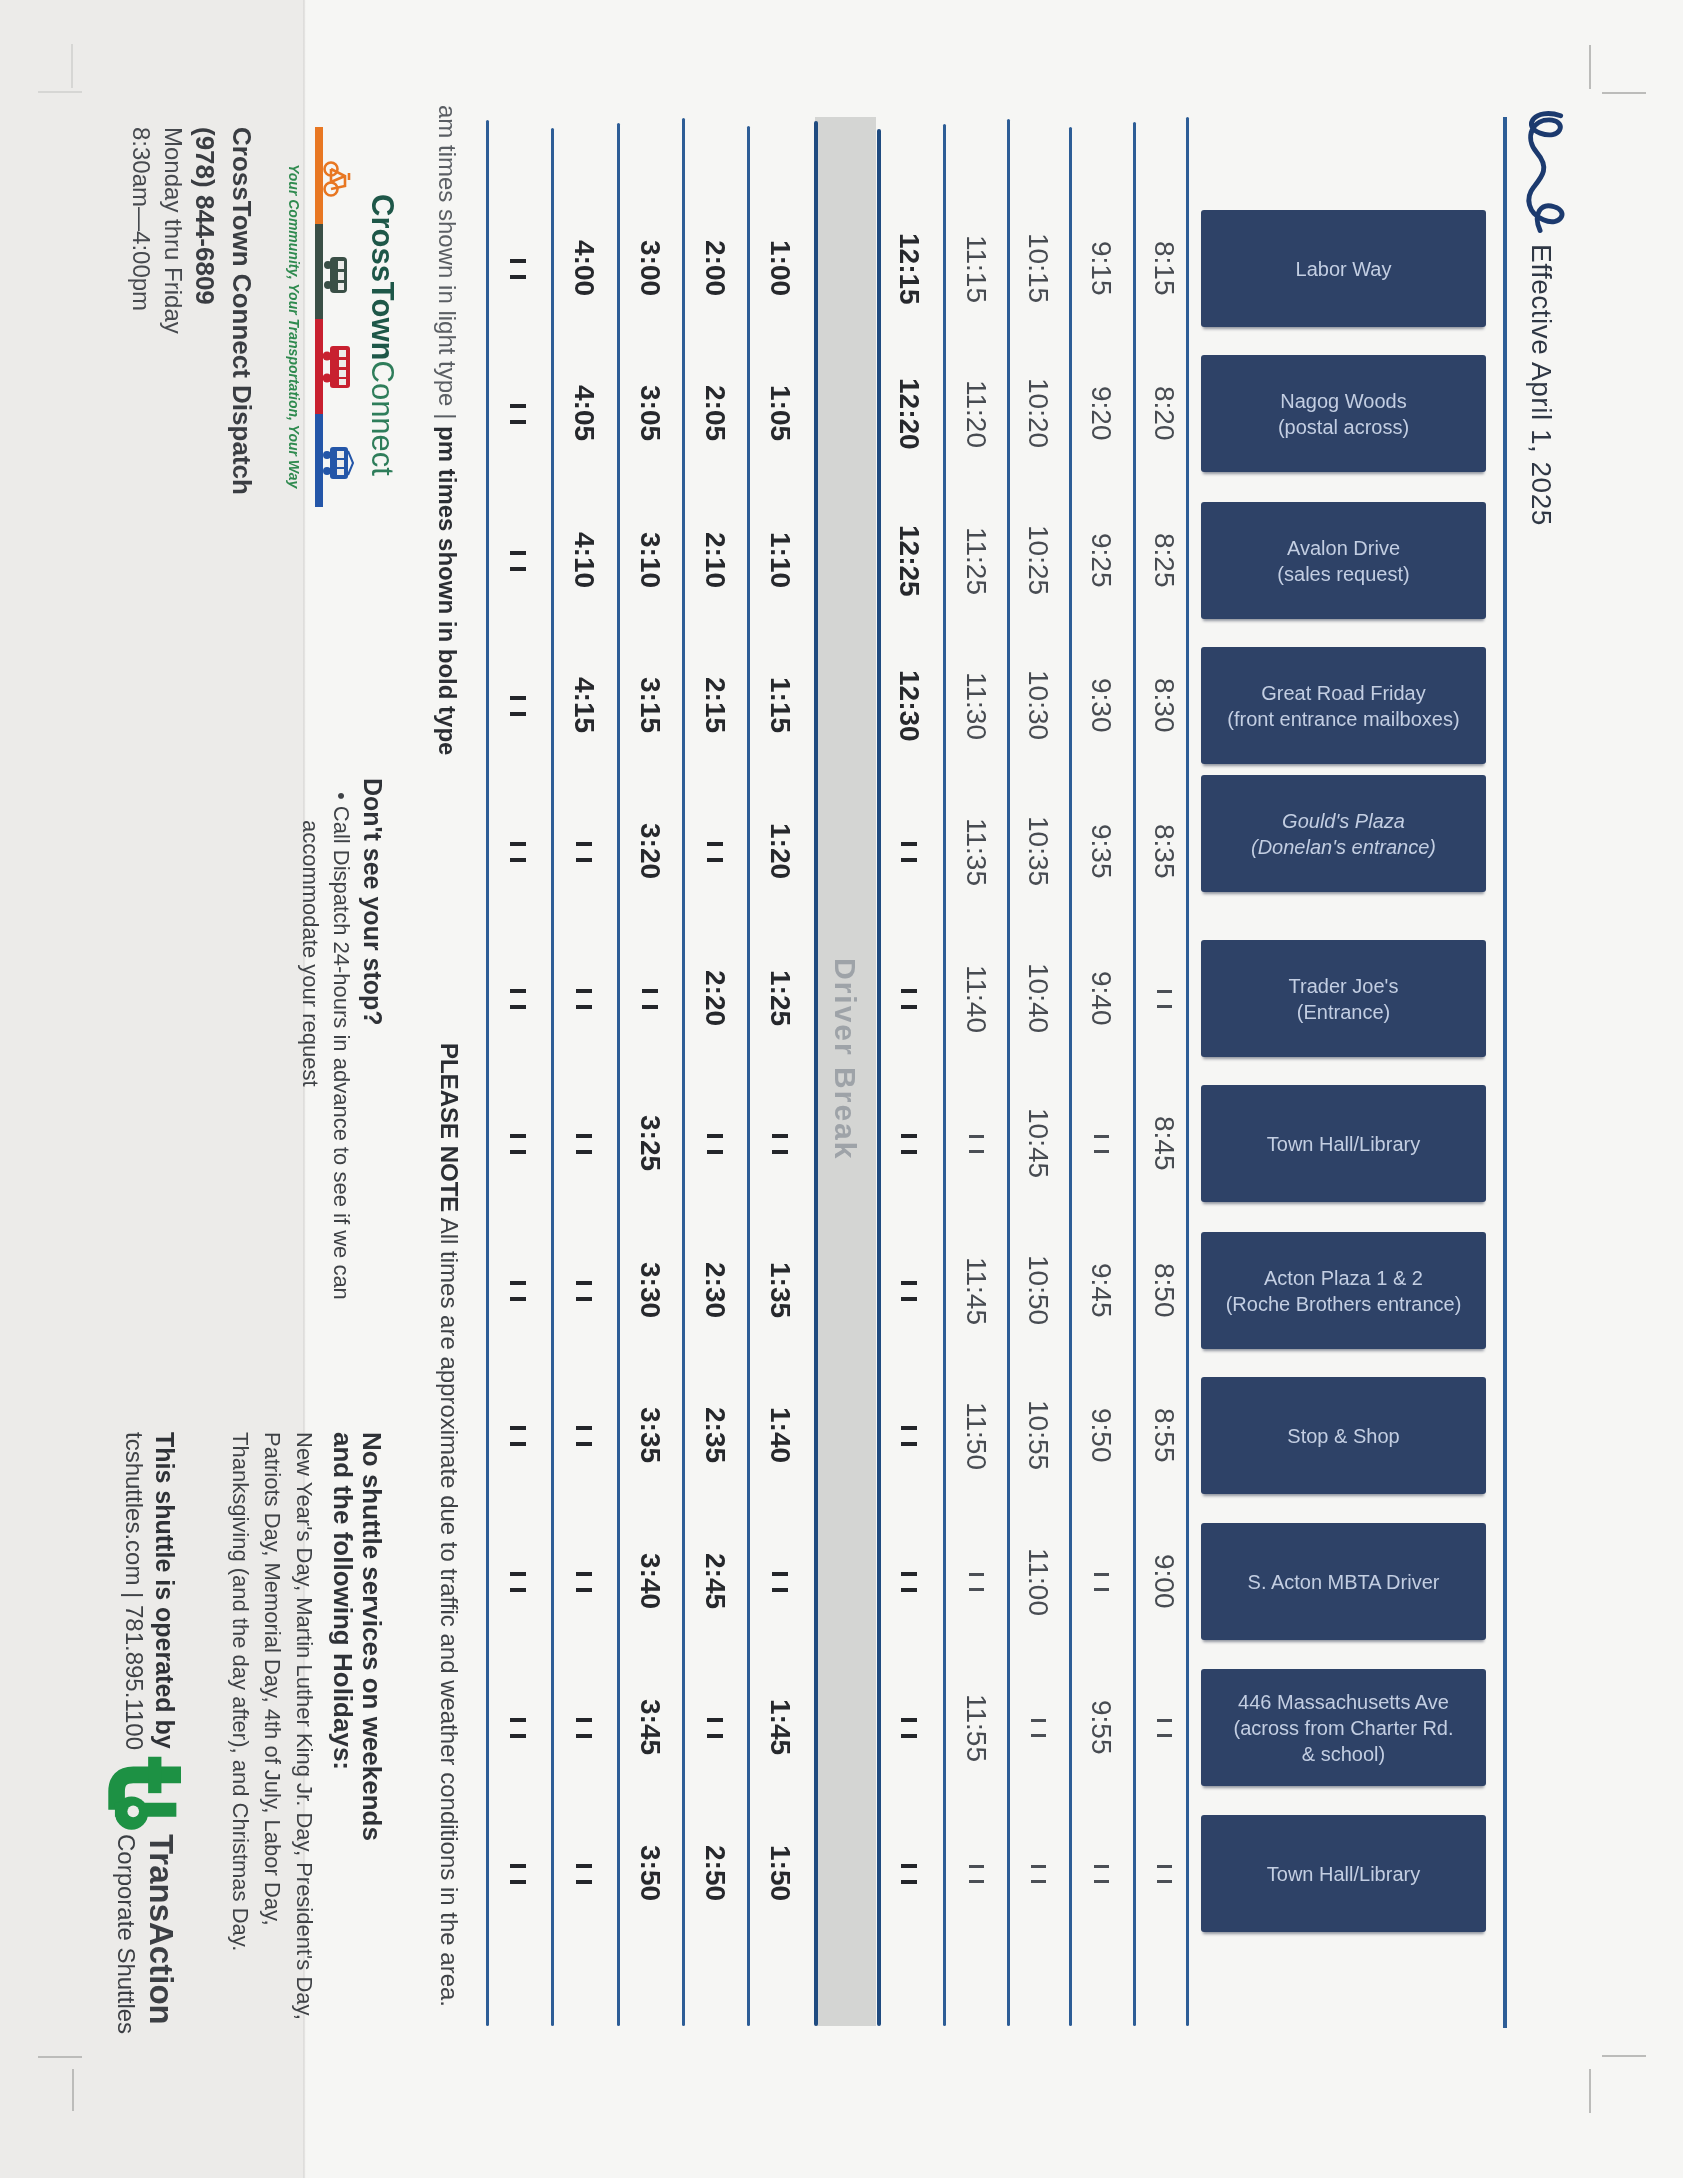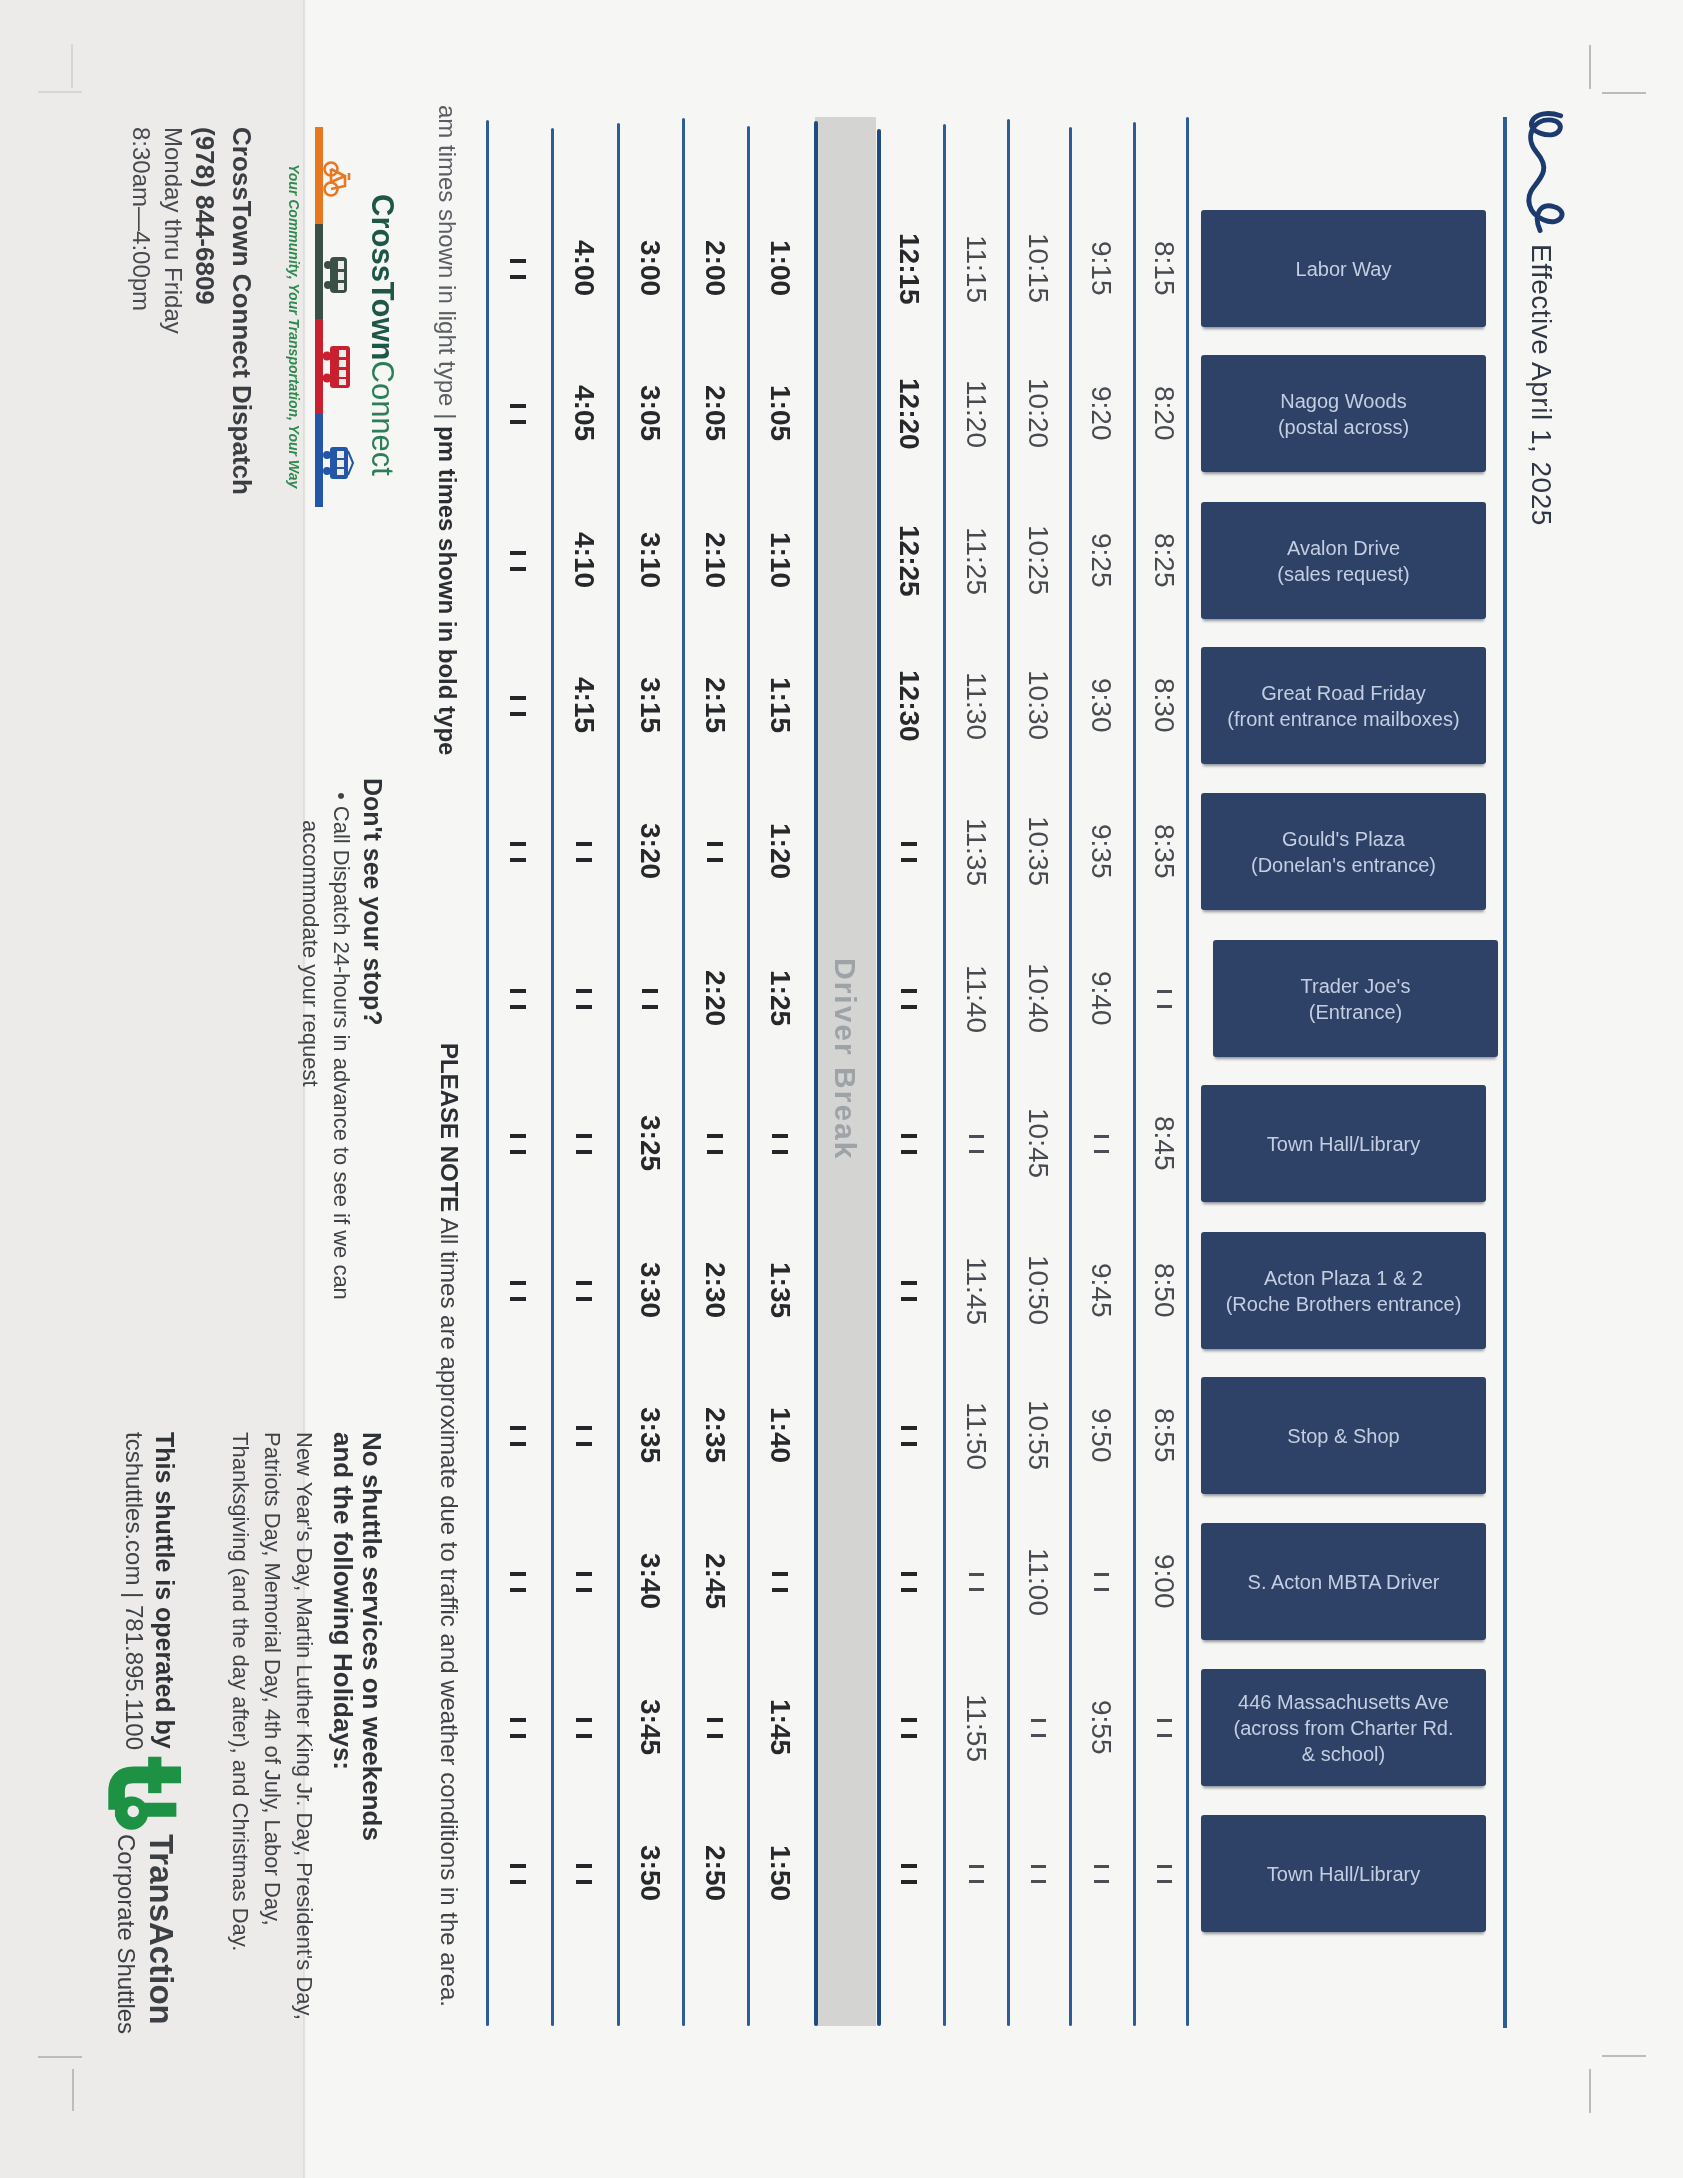--- a/index.html
+++ b/index.html
@@ -90,23 +90,23 @@
       <div class="vline" style="left: 486px; top: 120px; height: 1906px;"></div>
     </div>
   <div id="stop-boxes">
       <div class="stop-box" style="top: 210px;">Labor Way</div>
       <div class="stop-box" style="top: 355px;">Nagog Woods
 (postal across)</div>
       <div class="stop-box" style="top: 502px;">Avalon Drive
 (sales request)</div>
       <div class="stop-box" style="top: 647px;">Great Road Friday
 (front entrance mailboxes)</div>
-      <div class="stop-box" style="top: 793px;">Gould's Plaza
+      <div class="stop-box" style="top: 775px; font-style: italic;">Gould's Plaza
 (Donelan's entrance)</div>
-      <div class="stop-box" style="top: 940px; margin-left: 12px;">Trader Joe's
+      <div class="stop-box" style="top: 940px;">Trader Joe's
 (Entrance)</div>
       <div class="stop-box" style="top: 1085px;">Town Hall/Library</div>
       <div class="stop-box" style="top: 1232px;">Acton Plaza 1 &amp; 2
 (Roche Brothers entrance)</div>
       <div class="stop-box" style="top: 1377px;">Stop &amp; Shop</div>
       <div class="stop-box" style="top: 1523px;">S. Acton MBTA Driver</div>
       <div class="stop-box" style="top: 1669px;">446 Massachusetts Ave
 (across from Charter Rd.
 &amp; school)</div>
       <div class="stop-box" style="top: 1815px;">Town Hall/Library</div>

